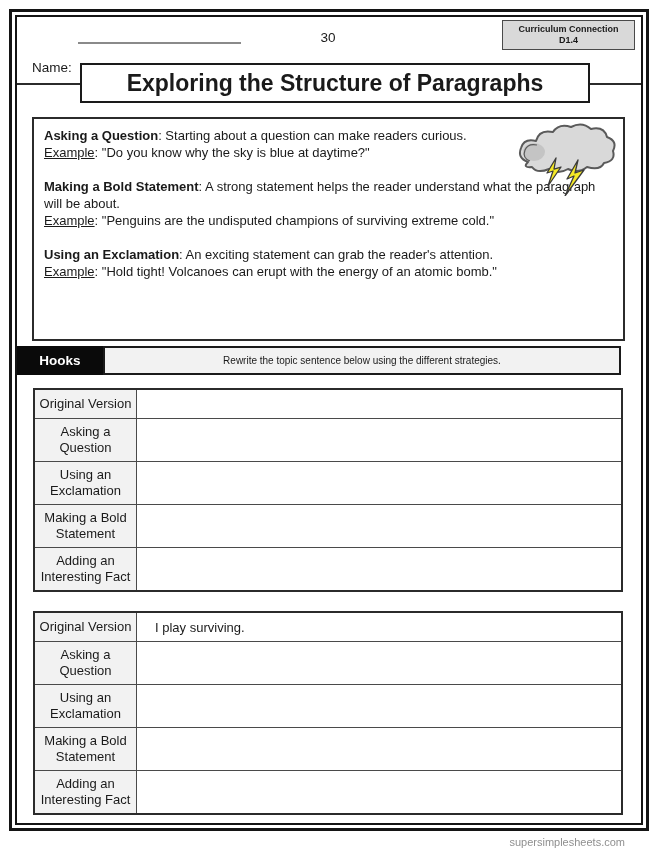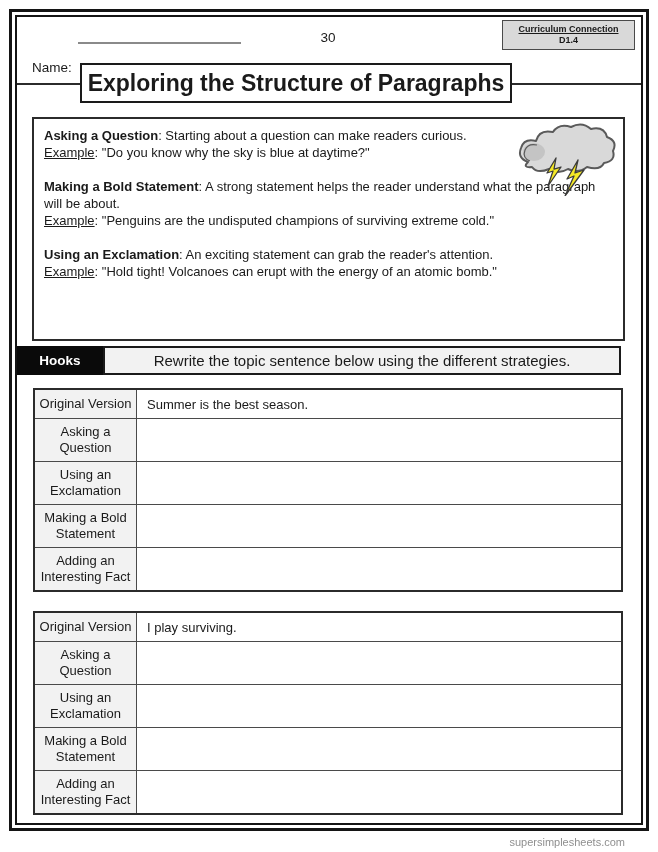--- a/index.html
+++ b/index.html
@@ -29,27 +29,27 @@
   .page-number {
     position: absolute; left: 300px; top: 30px; width: 56px;
     text-align: center; font-size: 13.5px; font-weight: normal;
   }
   .curriculum-badge {
     position: absolute; left: 502px; top: 20px; width: 133px; height: 30px;
     background: #d9d9d9; border: 1.5px solid #4a4a4a;
     display: flex; flex-direction: column; align-items: center; justify-content: center;
     font-size: 9px; font-weight: bold; line-height: 11px;
   }
-  .curriculum-badge .b-line1 { text-decoration: underline; }
+  .curriculum-badge .b-line1 { }
   .title-rule {
     position: absolute; left: 17px; top: 83px; width: 624px;
     border-top: 2px solid #2b2b2b;
   }
   .title-box {
-    position: absolute; left: 80px; top: 63px; width: 432px; height: 40px;
+    position: absolute; left: 80px; top: 63px; width: 510px; height: 40px;
     background: #ffffff; border: 2px solid #1a1a1a;
     display: flex; align-items: center; justify-content: center;
     font-size: 23px; font-weight: bold; letter-spacing: 0px;
   }
   
   .info-box {
     position: absolute; left: 32px; top: 117px; width: 593px; height: 224px;
     border: 2px solid #2b2b2b; background: #ffffff;
     padding: 8px 10px 0 10px;
     font-size: 13px; line-height: 17px;
@@ -61,28 +61,28 @@
   .hooks-bar { position: absolute; left: 17px; top: 346px; width: 604px; height: 29px; }
   .hooks-label {
     position: absolute; left: 0; top: 0; width: 86px; height: 29px;
     background: #0a0a0a; color: #ffffff; font-weight: bold; font-size: 13.5px;
     display: flex; align-items: center; justify-content: center;
   }
   .hooks-instruction {
     position: absolute; left: 86px; top: 0; width: 518px; height: 29px;
     background: #f2f2f2; border: 2px solid #1a1a1a;
     display: flex; align-items: center; justify-content: center;
-    font-size: 15px;
+    font-size: 10px;
   }
   
   .answer-table {
     position: absolute; left: 33px; width: 590px;
     border: 2px solid #2b2b2b; background: #ffffff;
   }
-  .t-row { display: flex; border-top: 1px solid #4a4a4a; }
+  .t-row { display: flex; border-top: 1px solid #4a4a4a; gap: 8px; }
   .t-row:first-child { border-top: none; }
   .t-label {
     width: 102px; flex: 0 0 102px; background: #f2f2f2;
     border-right: 1px solid #4a4a4a;
     display: flex; align-items: center; justify-content: center;
     text-align: center; font-size: 13px; line-height: 16px;
     white-space: pre-line; padding: 2px 4px;
   }
   .t-value {
     flex: 1; display: flex; align-items: center;
@@ -134,21 +134,20 @@
 </div>
 
 <div class="hooks-bar">
   <div class="hooks-label">Hooks</div>
   <div class="hooks-instruction">Rewrite the topic sentence below using the different strategies.</div>
 </div>
 
 <div class="answer-table" style="top: 388px;">
   <div class="t-row short">
     <div class="t-label">Original Version</div>
-    <div class="t-value">Summer is the best season.</div>
   </div>
   <div class="t-row tall">
     <div class="t-label">Asking a
 Question</div>
     <div class="t-value"></div>
   </div>
   <div class="t-row tall">
     <div class="t-label">Using an
 Exclamation</div>
     <div class="t-value"></div>

